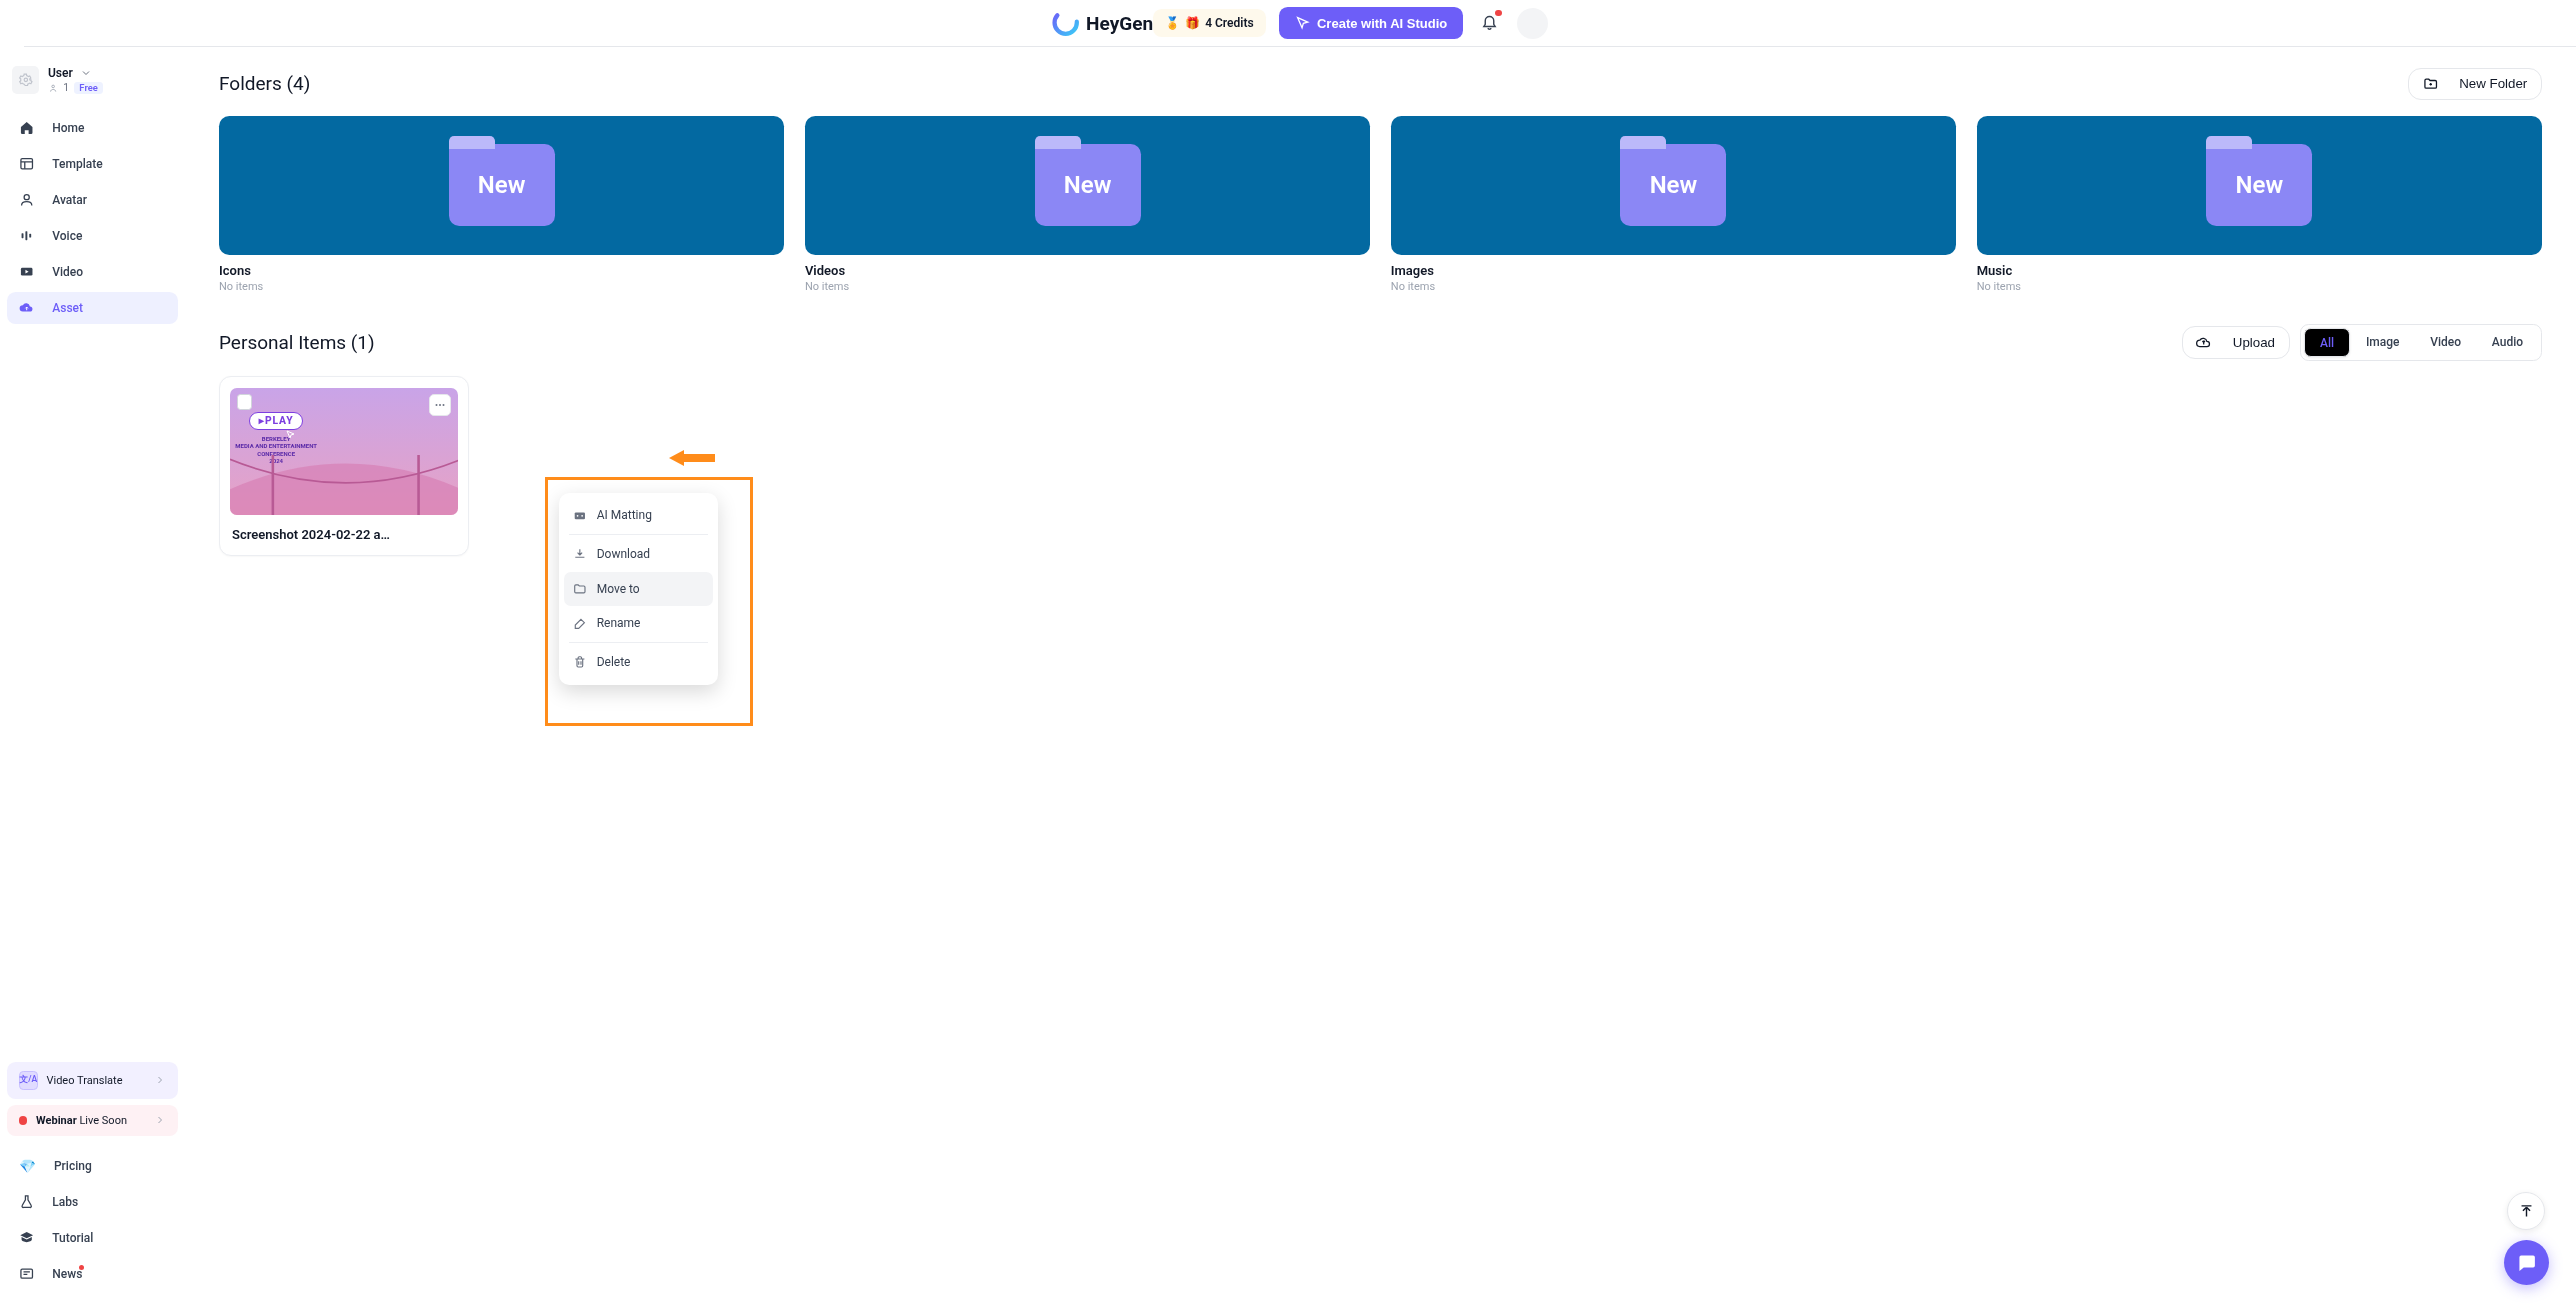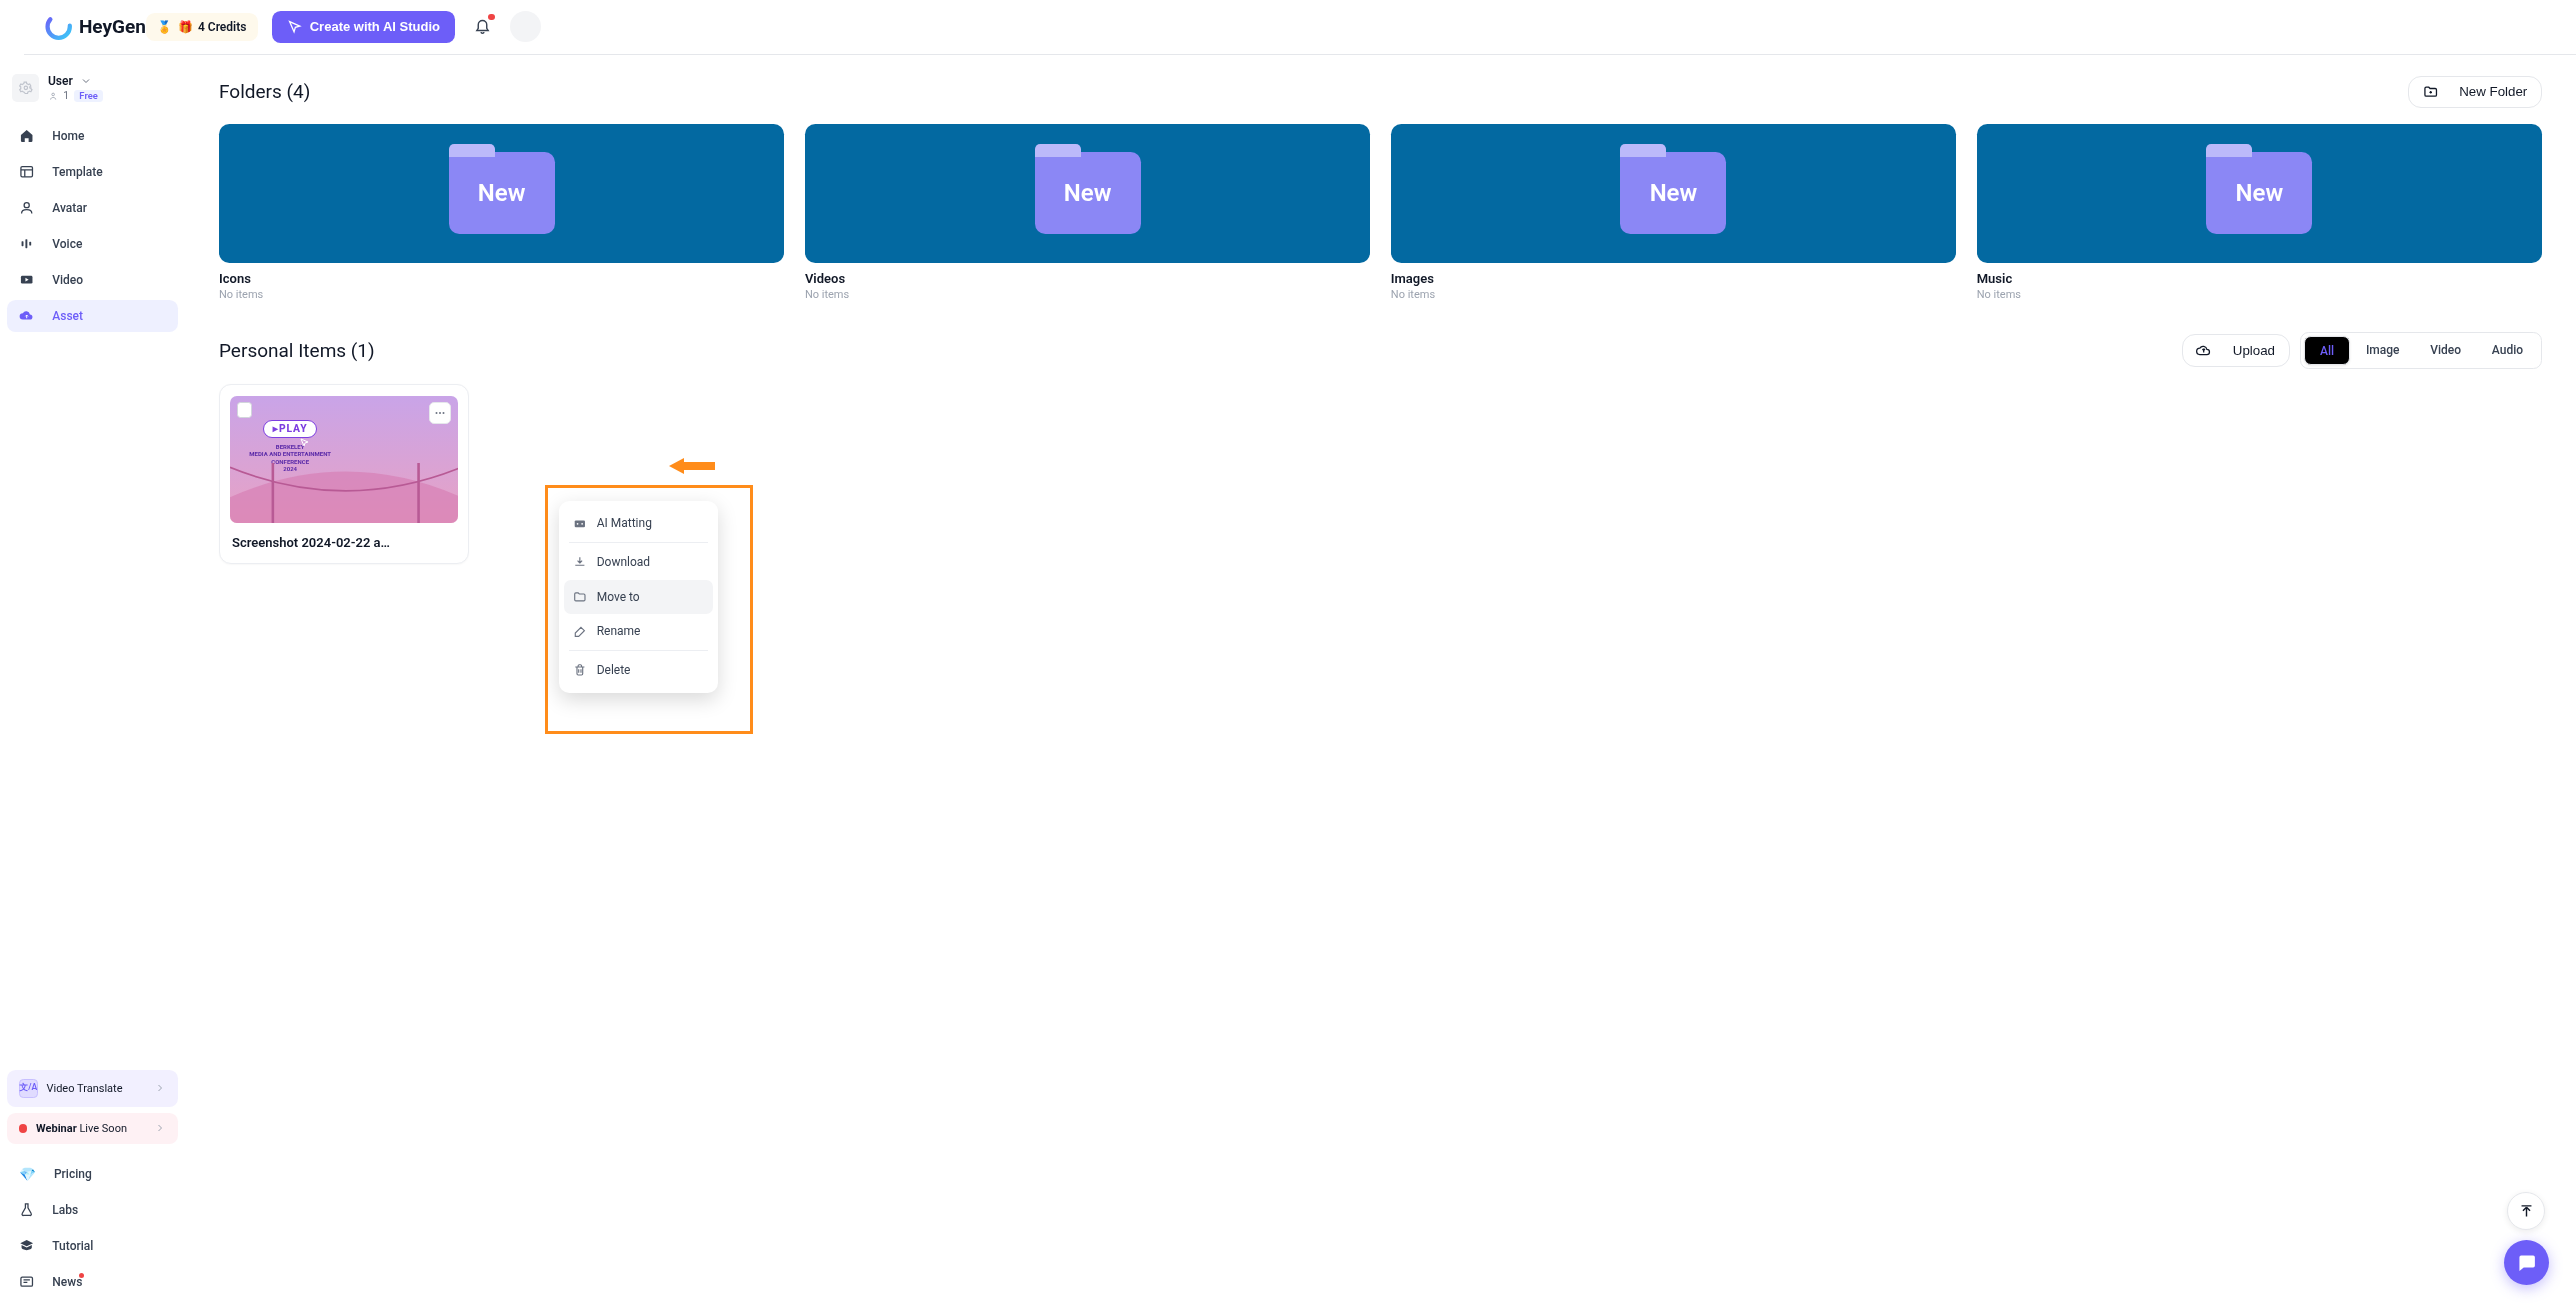--- a/index.html
+++ b/index.html
@@ -1,17 +1,17 @@
 <!DOCTYPE html>
 <html style="font-size:13.7px"><head>
 <meta charset="utf-8">
 <style>
 * { box-sizing: border-box; margin: 0; padding: 0; }
 body { font-family: -apple-system, BlinkMacSystemFont, "Segoe UI", Roboto, Helvetica, Arial, sans-serif; background: #fff; color: #111827; font-size: 12px; }
-.header { display: flex; align-items: center; justify-content: flex-start; padding: 10.3px 20.6px; border-bottom: 0.9px solid #e5e7eb; height: 55px; margin-left: 24px; }
+.header { display: flex; align-items: center; justify-content: center; padding: 10.3px 20.6px; border-bottom: 0.9px solid #e5e7eb; height: 47px; margin-left: 24px; }
 .logo { display: flex; align-items: center; gap: 6.9px; }
 .logo svg { width: 27.4px; height: 27.4px; }
 .logo-text { font-weight: 700; font-size: 19px; color: #111827; }
 .header-right { display: flex; align-items: center; gap: 13.7px; }
 .credits-badge { display: flex; align-items: center; gap: 5.1px; background: #fef9ec; border-radius: 8.6px; padding: 6.9px 12px; font-weight: 600; color: #111827; }
 .create-btn { display: flex; align-items: center; gap: 6.9px; background: #6d5ef8; color: #fff; border: none; border-radius: 8.6px; padding: 8.6px 15.4px; font-weight: 600; font-size: 13px; cursor: pointer; }
 .bell-wrap { position: relative; padding: 5.1px; cursor: pointer; }
 .bell-wrap .dot { position: absolute; top: 1.7px; right: 1.7px; width: 6.9px; height: 6.9px; background: #ef4444; border-radius: 50%; }
 .avatar-circle { width: 31px; height: 31px; border-radius: 50%; background: #f3f4f6; }
 .layout { display: flex; }
@@ -51,21 +51,21 @@
 .items-head { display: flex; align-items: center; justify-content: space-between; margin-bottom: 15.4px; }
 .right-controls { display: flex; align-items: center; gap: 10.3px; }
 .filter-tabs { display: flex; border: 0.9px solid #e5e7eb; border-radius: 8.6px; padding: 2.6px; }
 .filter-tab { padding: 6.9px 15.4px; border-radius: 6.9px; cursor: pointer; color: #374151; font-weight: 500; }
 .filter-tab.active { background: #000000; color: #6d5ef8; box-shadow: 0 0.9px 2.6px rgba(0,0,0,.08); border: 0.9px solid #e5e7eb; }
 .items-grid { display: flex; gap: 20.6px; flex-wrap: wrap; }
 .item-card { width: 250px; border: 0.9px solid #eceef2; border-radius: 12px; background: #fff; box-shadow: 0 0.9px 1.7px rgba(0,0,0,.03); overflow: hidden; position: relative; }
 .item-thumb-wrap { padding: 10.3px 10.3px 0 10.3px; position: relative; }
 .item-thumb { height: 127px; border-radius: 6.9px; background: linear-gradient(180deg, #c9a4e8 0%, #e8a2c4 100%); position: relative; overflow: hidden; }
 .bridge { position: absolute; bottom: 0; left: 0; right: 0; height: 60px; }
-.thumb-text { position: absolute; top: 24px; left: 19px; color: #7d3fe0; font-weight: 700; font-size: 10.3px; text-align: center; }
+.thumb-text { position: absolute; top: 24px; left: 5px; color: #7d3fe0; font-weight: 700; font-size: 10.3px; text-align: center; }
 .play-badge { display: inline-block; background: #fff; border: 1.7px solid #7d3fe0; border-radius: 12px; padding: 1.7px 8.6px; font-weight: 800; letter-spacing: 0.9px; margin-bottom: 5.1px; position: relative; }
 .conf-text { font-size: 6px; font-weight: 700; line-height: 1.2; color: #5a2aa8; }
 .item-checkbox { position: absolute; top: 17px; left: 17px; width: 15.4px; height: 15.4px; background: #fff; border: 1.3px solid #d1d5db; border-radius: 3.4px; }
 .item-more { position: absolute; top: 17px; right: 17px; width: 22px; height: 22px; background: #fff; border: 0.9px solid #e5e7eb; border-radius: 5.1px; display: flex; align-items: center; justify-content: center; cursor: pointer; }
 .item-title { padding: 12px 12px 13.7px 12px; font-weight: 600; font-size: 13px; white-space: nowrap; overflow: hidden; text-overflow: ellipsis; }
 .arrow-annot { position: absolute; left: 484px; top: 403px; display: flex; align-items: center; }
 .arrow-body { width: 31px; height: 8.6px; background: #ff8c1a; }
 .arrow-head { width: 0; height: 0; border-top: 8.6px solid transparent; border-bottom: 8.6px solid transparent; border-right: 15.4px solid #ff8c1a; }
 .ctx-overlay { position: absolute; left: 360px; top: 430px; width: 208px; height: 249px; border: 3.4px solid #ff8c1a; }
 .ctx-menu { position: absolute; left: 374px; top: 446px; width: 159px; background: #fff; border-radius: 10.3px; box-shadow: 0 6.9px 20.6px rgba(0,0,0,.15); padding: 5.1px; }

